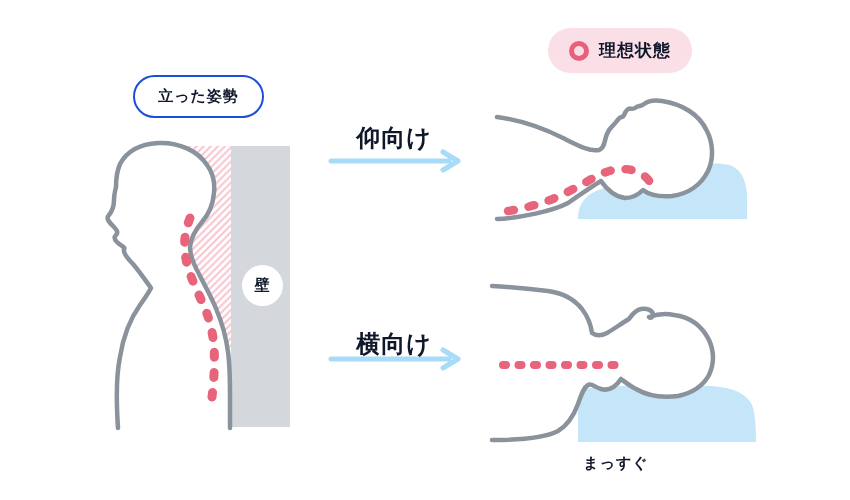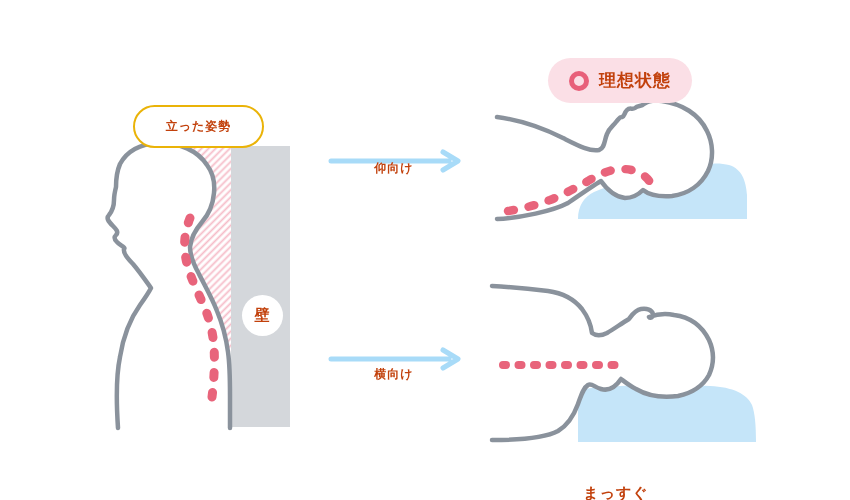--- a/index.html
+++ b/index.html
@@ -1,46 +1,46 @@
 <!DOCTYPE html>
 <html><head>
 <meta charset="utf-8">
 <style>
   * { margin:0; padding:0; box-sizing:border-box; }
   body { background:#fff; font-family:"Liberation Sans","DejaVu Sans",sans-serif; }
   .canvas { position:relative; width:850px; height:500px; background:#fff; overflow:hidden; }
   .canvas svg.art { position:absolute; left:0; top:0; }
 
-  .txt { color:#c2410c; font-weight:600; letter-spacing:1px;margin-top:30px; }
+  .txt { color:#0f172a; font-weight:600; letter-spacing:1px; }
 
   .pill {
     position:absolute; left:133px; top:75px; width:131px; height:43px;
-    background:#fff; border:2px solid #eab308; border-radius:22px;
+    background:#fff; border:2px solid #1d4ed8; border-radius:22px;
     display:flex; align-items:center; justify-content:center;
-    font-size:12px;
+    font-size:15px;
   }
   .wall-label {
     position:absolute; left:242px; top:265px; width:41px; height:41px;
     background:#fff; border-radius:50%;
     display:flex; align-items:center; justify-content:center;
     font-size:15px;
   }
   .badge {
     position:absolute; left:548px; top:28px; width:144px; height:45px;
     background:#FBDFE6; border-radius:23px;
     display:flex; align-items:center; justify-content:center; gap:10px;
     font-size:17px;
   }
   .ring {
     width:20px; height:20px; border-radius:50%;
     border:5px solid #E8607A; background:transparent; flex:0 0 auto;
   }
   .dir-label {
     position:absolute; transform:translate(-50%,-50%);
-    font-size:12px; white-space:nowrap;
+    font-size:24px; white-space:nowrap;
   }
   .lbl-back { left:394px; top:138px; }
   .lbl-side { left:394px; top:344px; }
   .caption {
     position:absolute; transform:translate(-50%,-50%);
     font-size:16px; white-space:nowrap;
   }
   .cap-back { left:620px; top:243px; }
   .cap-side { left:616px; top:463px; font-size:15px;text-align:center; }
 </style>

